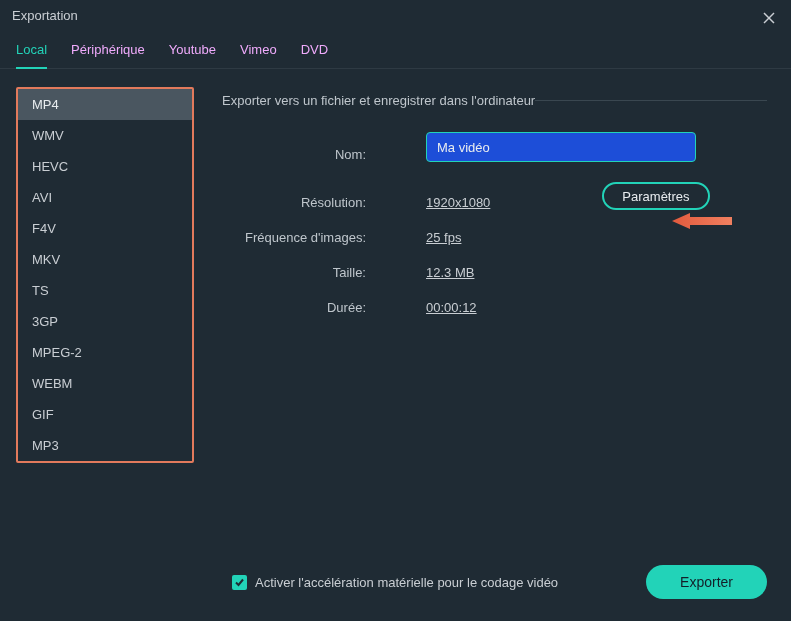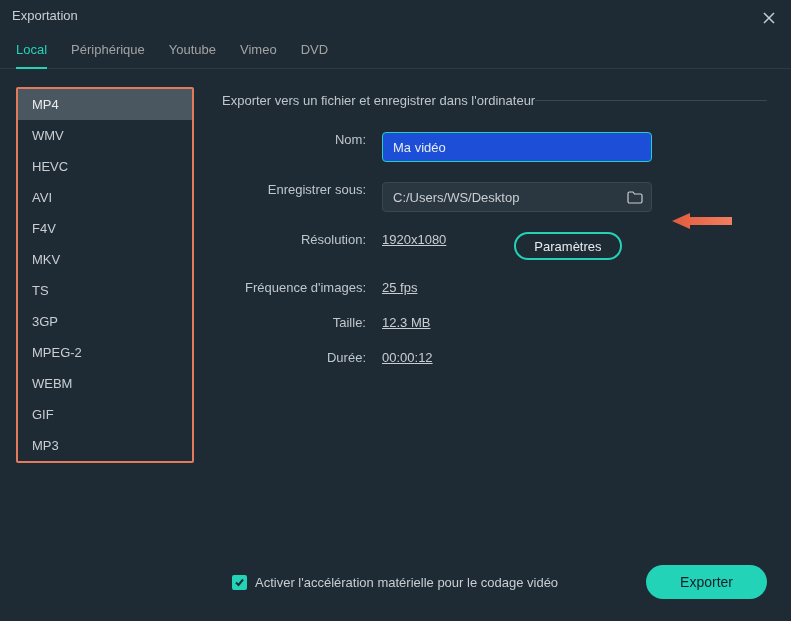--- a/index.html
+++ b/index.html
@@ -17,21 +17,21 @@
     padding: 8px 12px 4px 12px;
   }
   .titlebar .title { font-size: 13px; color: #c9ced3; }
   .close-btn { width:20px; height:20px; display:flex; align-items:center; justify-content:center; cursor:pointer; }
   .close-btn svg { stroke:#c9ced3; }
 
   .tabs {
     display:flex; gap:24px; padding: 10px 16px 0 16px;
     border-bottom: 1px solid #2e3a43;
   }
-  .tab { padding-bottom:10px; cursor:pointer; color:#a3a3a3; font-size:13px; }
+  .tab { padding-bottom:10px; cursor:pointer; color:#f0abfc; font-size:13px; }
   .tab.active { color:#22d3b8; border-bottom:2px solid #22d3b8; margin-bottom:-1px; font-weight:500;}
 
   .body {
     display:flex; padding: 18px 16px 0 16px; gap: 28px;
   }
   .format-list {
     width: 178px;
     border: 2px solid #e27a5c;
     border-radius: 2px;
     overflow:hidden;
@@ -45,21 +45,21 @@
   .format-item.selected { background:#4a5660; color:#e8ecef; }
 
   .right { flex:1; padding-top:6px; padding-right:8px; }
 
   .section-header {
     display:flex; align-items:center; color:#bfc6cc; font-size:13px;
     margin-bottom:24px;
   }
   .section-header .line { flex:1; height:1px; background:#3a4750; }
 
-  .row { display:flex; align-items:flex-start; margin-bottom:20px; }
+  .row { display:flex; align-items:flex-end; margin-bottom:20px;gap:44px; }
   .lbl { width:160px; text-align:right; padding-right:16px; color:#bfc6cc; font-size:13px; }
   .val { color:#c9ced3; font-size:13px;text-decoration:underline; }
 
   .input-name {
     width:270px; height:30px;
     background:#1d4ed8;
     border:1px solid #22d3b8;
     border-radius:4px;
     color:#e8ecef;
     padding:0 10px;
@@ -155,31 +155,20 @@
     <div class="section-header">
       <span>Exporter vers un fichier et enregistrer dans l'ordinateur</span>
       <div class="line"></div>
     </div>
 
     <div class="row">
       <div class="lbl">Nom:</div>
       <input class="input-name" value="Ma vidéo" style="">
     </div>
 
-    <div class="row">
-      <div class="lbl">Enregistrer sous:</div>
-      <div class="input-path-wrap">
-        <span class="path">C:/Users/WS/Desktop</span>
-        <div class="folder-btn">
-          <svg width="16" height="13" viewBox="0 0 16 13" fill="none" stroke="#c9ced3" stroke-width="1.2">
-            <path d="M1 2.5 C1 1.7 1.6 1 2.4 1 H6 L7.5 3 H13.6 C14.4 3 15 3.6 15 4.4 V10.6 C15 11.4 14.4 12 13.6 12 H2.4 C1.6 12 1 11.4 1 10.6 Z"></path>
-          </svg>
-        </div>
-      </div>
-    </div>
 
     <div class="row">
       <div class="lbl">Résolution:</div>
       <span class="val">1920x1080</span>
       <button class="params-btn">Paramètres</button>
     </div>
 
     <div class="row">
       <div class="lbl">Fréquence d'images:</div>
       <span class="val">25 fps</span>

